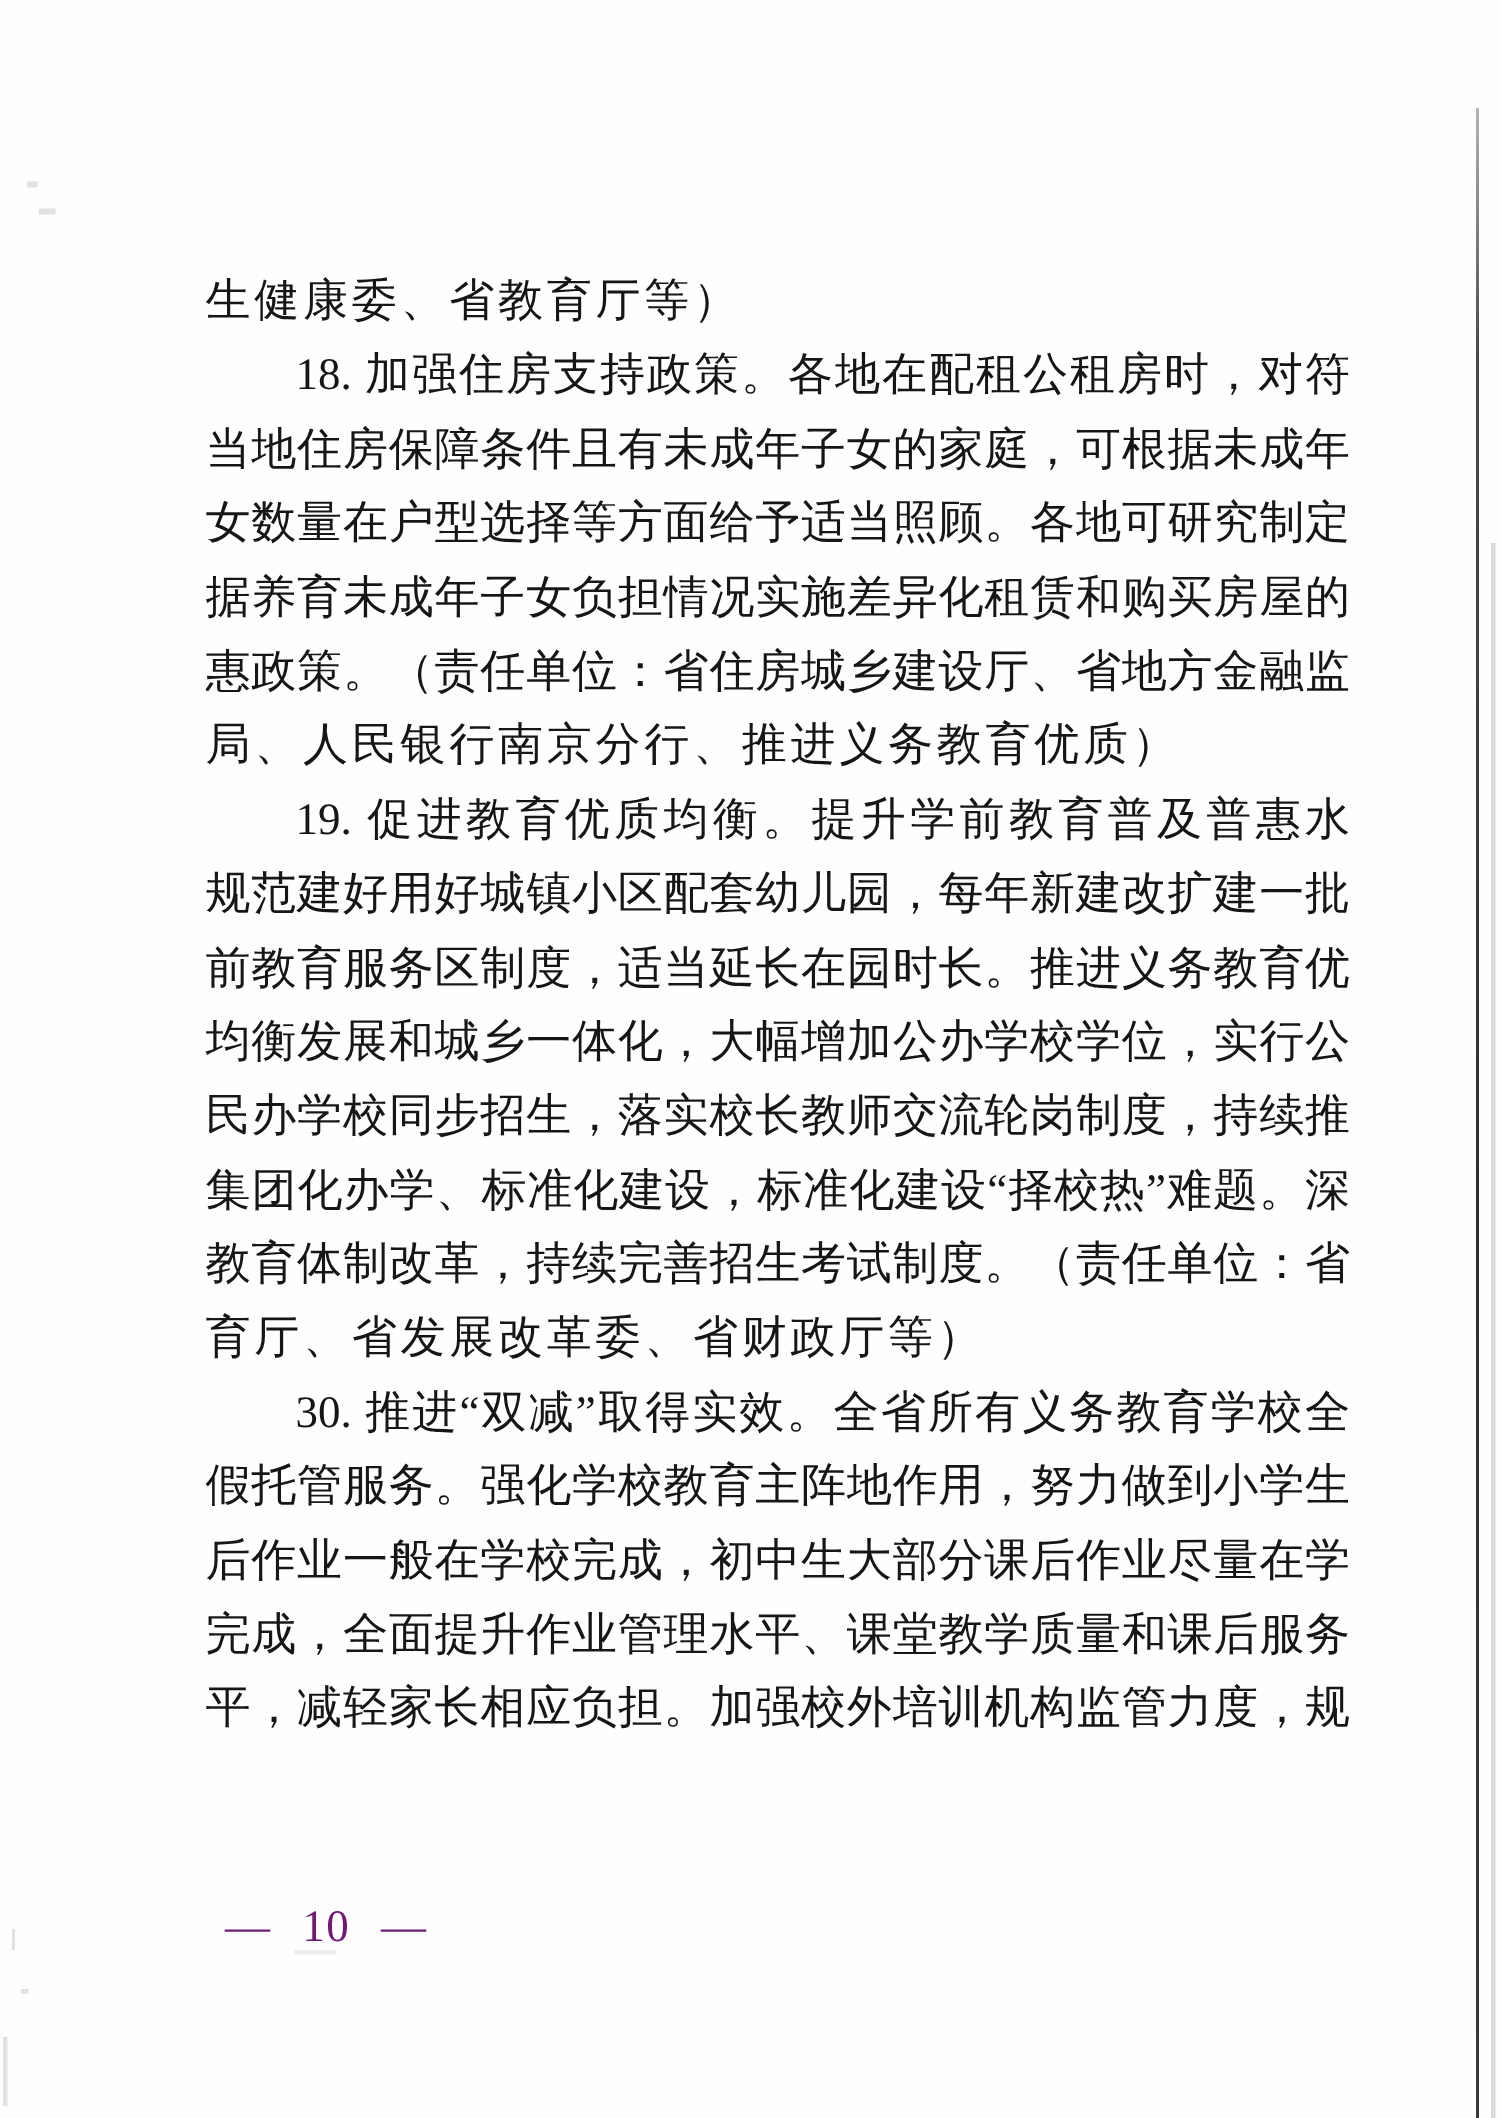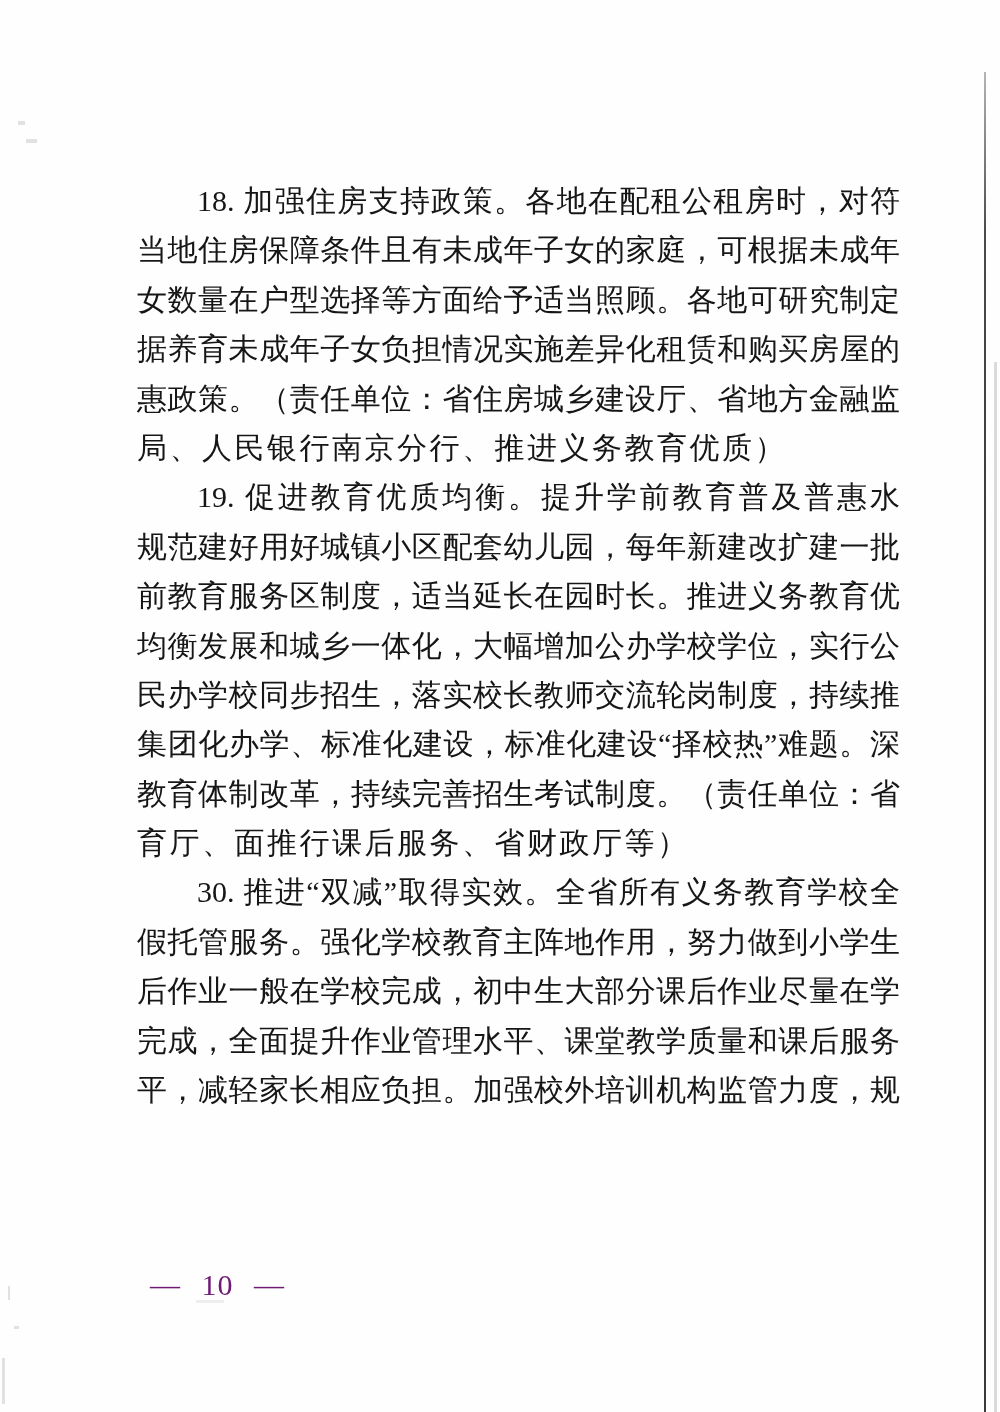--- a/index.html
+++ b/index.html
@@ -78,34 +78,35 @@
   .speck.s4 { left: 14px;  top: 1326px; width: 5px;  height: 3px; }
   .speck.s5 { left: 2px;   top: 1358px; width: 3px;  height: 46px; }
   .speck.s6 { left: 196px; top: 1300px; width: 28px; height: 3px; opacity: 0.3; }
 </style>
 </head>
 <body>
 
 <div class="page">
 
   <section class="text-block">
+    <div class="line l">生健康委、省教育厅等）</div>
     <div class="line j indent">18. 加强住房支持政策。各地在配租公租房时，对符合</div>
     <div class="line j">当地住房保障条件且有未成年子女的家庭，可根据未成年子</div>
     <div class="line j">女数量在户型选择等方面给予适当照顾。各地可研究制定根</div>
     <div class="line j">据养育未成年子女负担情况实施差异化租赁和购买房屋的优</div>
     <div class="line j">惠政策。（责任单位：省住房城乡建设厅、省地方金融监管</div>
     <div class="line l">局、人民银行南京分行、推进义务教育优质）</div>
     <div class="line j indent">19. 促进教育优质均衡。提升学前教育普及普惠水平，</div>
     <div class="line j">规范建好用好城镇小区配套幼儿园，每年新建改扩建一批公</div>
     <div class="line j">前教育服务区制度，适当延长在园时长。推进义务教育优质</div>
     <div class="line j">均衡发展和城乡一体化，大幅增加公办学校学位，实行公办</div>
     <div class="line j">民办学校同步招生，落实校长教师交流轮岗制度，持续推动</div>
     <div class="line j">集团化办学、标准化建设，标准化建设“择校热”难题。深化</div>
     <div class="line j">教育体制改革，持续完善招生考试制度。（责任单位：省教</div>
-    <div class="line l">育厅、面推行课后服务、省财政厅等）</div>
+    <div class="line l">育厅、省发展改革委、省财政厅等）</div>
     <div class="line j indent">30. 推进“双减”取得实效。全省所有义务教育学校全</div>
     <div class="line j">假托管服务。强化学校教育主阵地作用，努力做到小学生课</div>
     <div class="line j">后作业一般在学校完成，初中生大部分课后作业尽量在学校</div>
     <div class="line j">完成，全面提升作业管理水平、课堂教学质量和课后服务水</div>
     <div class="line j">平，减轻家长相应负担。加强校外培训机构监管力度，规范</div>
   </section>
 
   <div class="page-number">— 10 —</div>
 
   <div class="edge-line-dark"></div>

